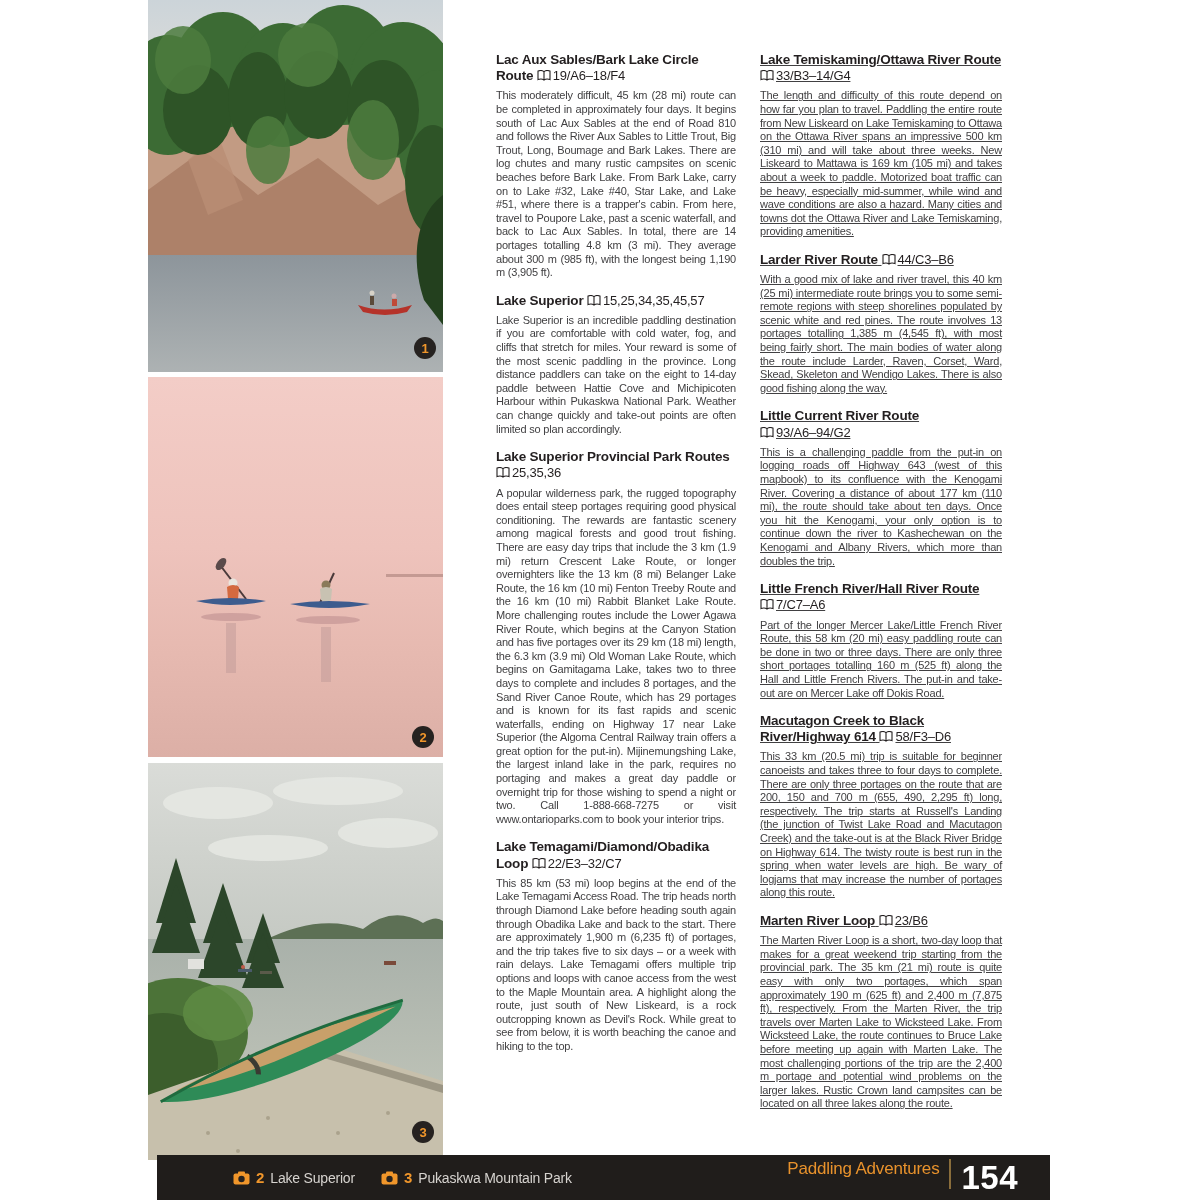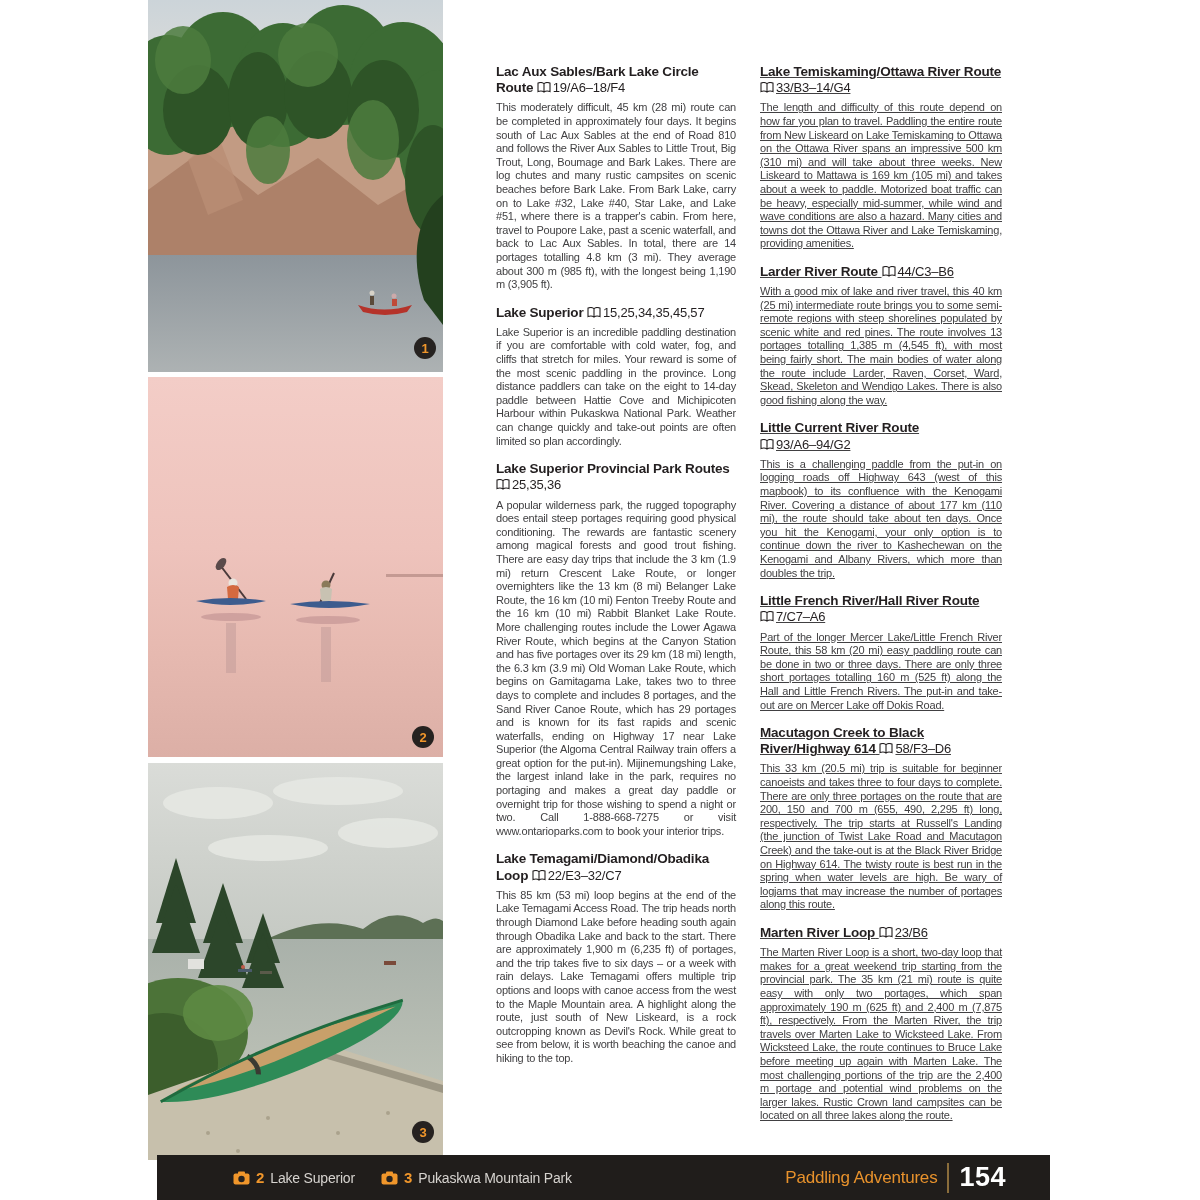--- a/index.html
+++ b/index.html
@@ -16,39 +16,39 @@
          color:#f0962b;font-size:13px;font-weight:bold;display:flex;align-items:center;
          justify-content:center;line-height:1;}
   #photo-1 .badge{right:7px;bottom:13px;}
   #photo-2 .badge{right:9px;bottom:9px;}
   #photo-3 .badge{right:9px;bottom:17px;}
 
   
   .col{position:absolute;top:52px;}
   #col-middle{left:496px;width:240px;}
   #col-right{left:760px;width:242px;text-decoration:underline;}
-  .article{margin:12px 0 13px 0;}
+  .article{margin:0 0 13px 0;}
   .article h3{margin:0 0 5px 0;font-size:13.5px;line-height:1.2;font-weight:700;
               color:#231f20;letter-spacing:-0.2px;}
   .mapref{font-weight:400;font-size:13px;white-space:nowrap;color:#231f20;}
   .mapref svg{vertical-align:-1px;margin-right:2px;}
   .article p{margin:0;font-size:11px;line-height:13.6px;letter-spacing:-0.2px;
              text-align:justify;color:#414042;}
 
   
   #footer{position:absolute;left:157px;top:1155px;width:893px;height:45px;background:#201d1b;
           display:flex;align-items:center;z-index:5;}
   .credits{display:flex;align-items:center;gap:26px;margin-left:76px;}
   .credit{display:flex;align-items:center;gap:6px;}
   .credit .num{color:#f0962b;font-weight:700;font-size:15px;}
   .credit .lbl{color:#d6d3cf;font-size:14px;letter-spacing:-0.2px;}
-  #footer-right{margin-left:auto;margin-right:44px;display:flex;align-items:center;gap:10px;}
+  #footer-right{margin-left:auto;margin-right:32px;display:flex;gap:10px;}
   #section-label{color:#e8922c;font-size:17px;letter-spacing:-0.2px;}
   #footer-sep{width:2px;height:30px;background:#8a6d3b;}
-  #page-number{color:#ffffff;font-size:27px;font-weight:800;letter-spacing:0.5px;}
+  #page-number{color:#ffffff;font-size:33px;font-weight:800;letter-spacing:0.5px;}
 </style>
 </head>
 <body>
 
 <div id="page">
 
   <div class="photo" id="photo-1">
     <svg viewBox="0 0 295 372" preserveAspectRatio="none">
       <defs>
         <linearGradient id="p1sky" x1="0" y1="0" x2="0" y2="1">

